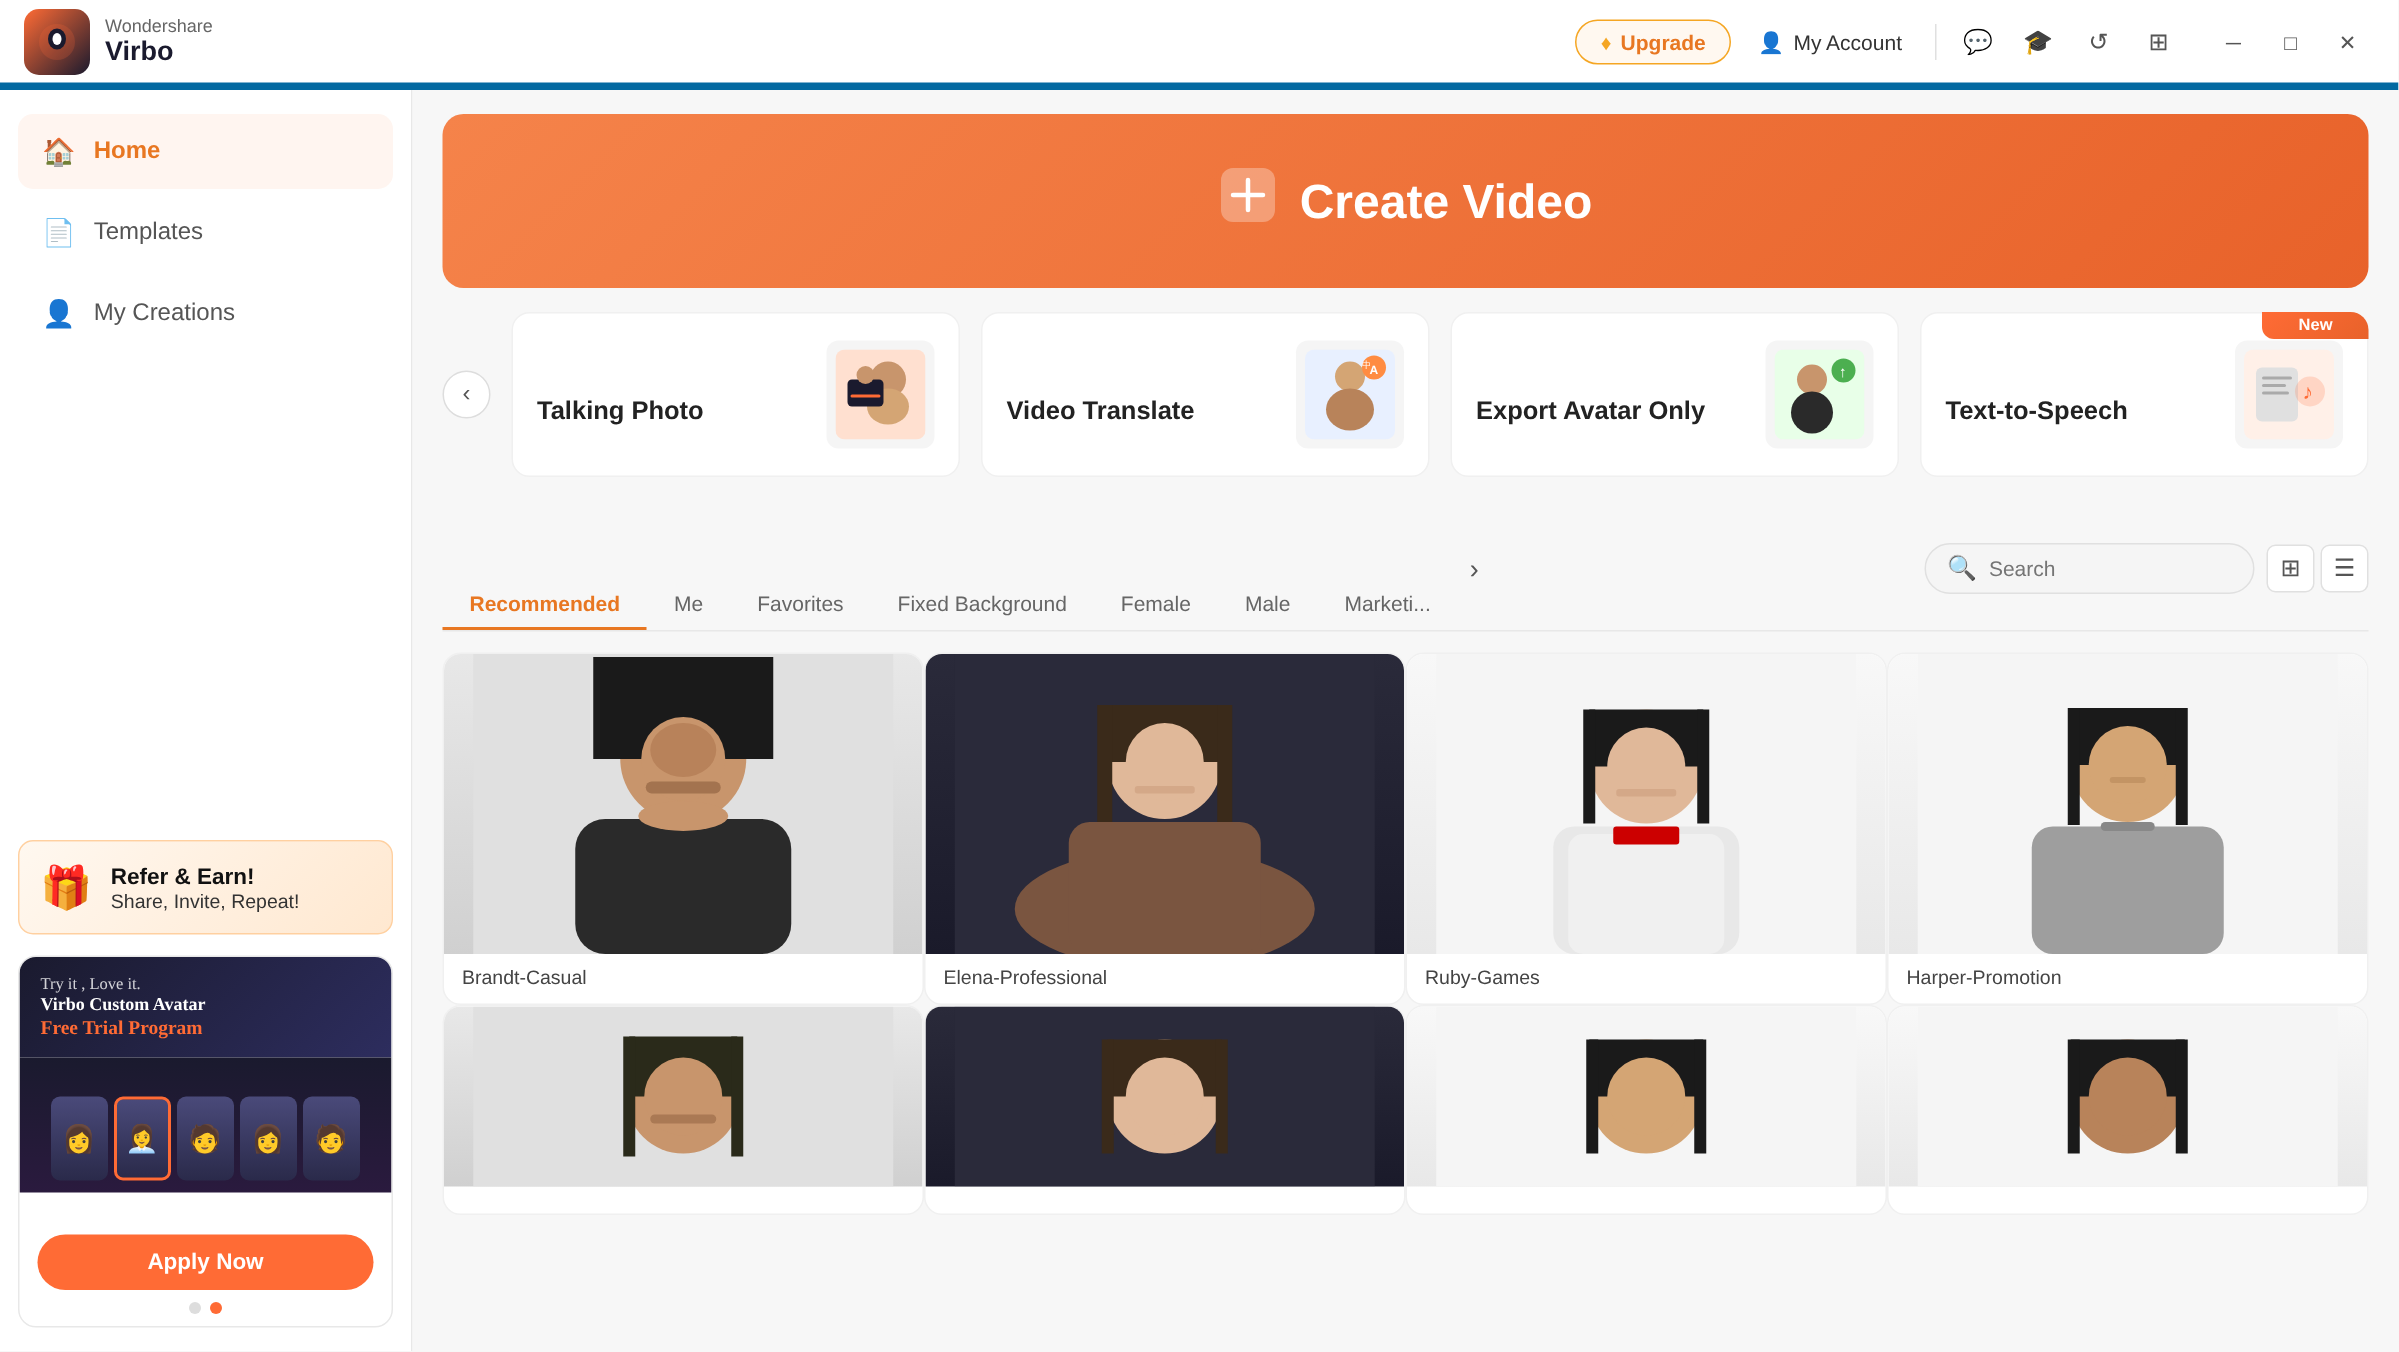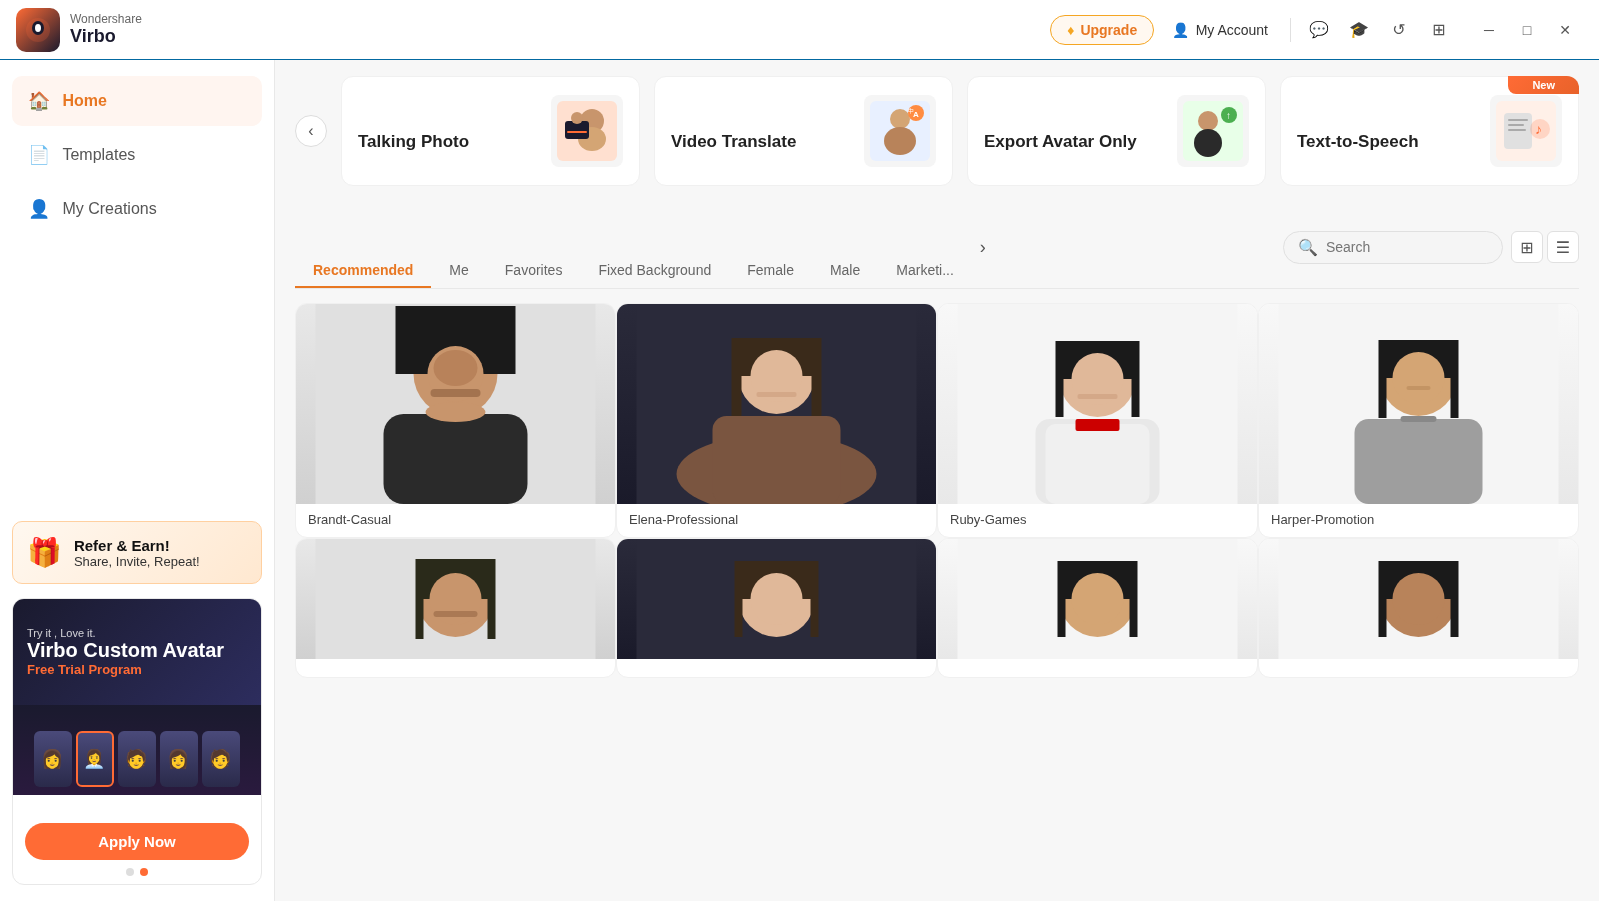--- a/index.html
+++ b/index.html
@@ -5,21 +5,21 @@
     * { margin: 0; padding: 0; box-sizing: border-box; }
     body { width: 1599px; height: 901px; font-family: 'Segoe UI', Arial, sans-serif; background: #f5f5f5; overflow: hidden; display: flex; flex-direction: column; }
 
     
     .titlebar {
       height: 60px;
       background: #fff;
       display: flex;
       align-items: center;
       padding: 0 16px;
-      border-bottom: 1px solid #0369a1;
+      border-bottom: 5px solid #0369a1;
       flex-shrink: 0;
     }
     .titlebar-logo {
       display: flex;
       align-items: center;
       gap: 10px;
     }
     .logo-icon {
       width: 44px;
       height: 44px;
@@ -137,25 +137,26 @@
     .promo-refer-text { font-size: 13px; color: #333; }
     .promo-refer-text strong { display: block; font-size: 15px; color: #111; }
     .promo-avatar-card {
       background: #fff;
       border: 1px solid #e8e8e8;
       border-radius: 12px;
       overflow: hidden;
     }
     .promo-avatar-header {
       background: linear-gradient(135deg, #1a1a2e, #2d2d5e);
-      padding: 28px 14px;
+      padding: 12px 14px;
       color: #fff;
+      font-family: Liberation Serif, serif;
     }
     .promo-avatar-header .try { font-size: 11px; opacity: 0.8; }
-    .promo-avatar-header .virbo { font-size: 20px; font-weight: 700; }
+    .promo-avatar-header .virbo { font-size: 12px; font-weight: 700; }
     .promo-avatar-header .free-trial { font-size: 13px; color: #ff6b35; font-weight: 600; }
     .promo-avatar-body {
       background: linear-gradient(180deg, #1a1a2e 0%, #2a1a3e 100%);
       height: 90px;
       position: relative;
       display: flex;
       justify-content: center;
       align-items: flex-end;
     }
     .avatar-collage {
@@ -460,20 +461,30 @@
         <div class="promo-dots">
           <div class="dot"></div>
           <div class="dot active"></div>
         </div>
       </div>
     </div>
   </div>
 
   <div class="content">
 
+    <div class="create-banner">
+      <span class="create-banner-icon">
+        <svg width="40" height="40" viewBox="0 0 40 40" fill="none">
+          <rect x="2" y="2" width="36" height="36" rx="8" fill="rgba(255,255,255,0.3)"></rect>
+          <line x1="20" y1="10" x2="20" y2="30" stroke="white" stroke-width="3" stroke-linecap="round"></line>
+          <line x1="10" y1="20" x2="30" y2="20" stroke="white" stroke-width="3" stroke-linecap="round"></line>
+        </svg>
+      </span>
+      <span class="create-banner-text">Create Video</span>
+    </div>
 
     <div class="feature-cards">
       <div class="carousel-btn">‹</div>
 
       <div class="feature-card">
         <div class="feature-card-text">
           <div class="feature-card-title">Talking Photo</div>
         </div>
         <div class="feature-card-thumb">
           <svg width="60" height="60" viewBox="0 0 60 60">

